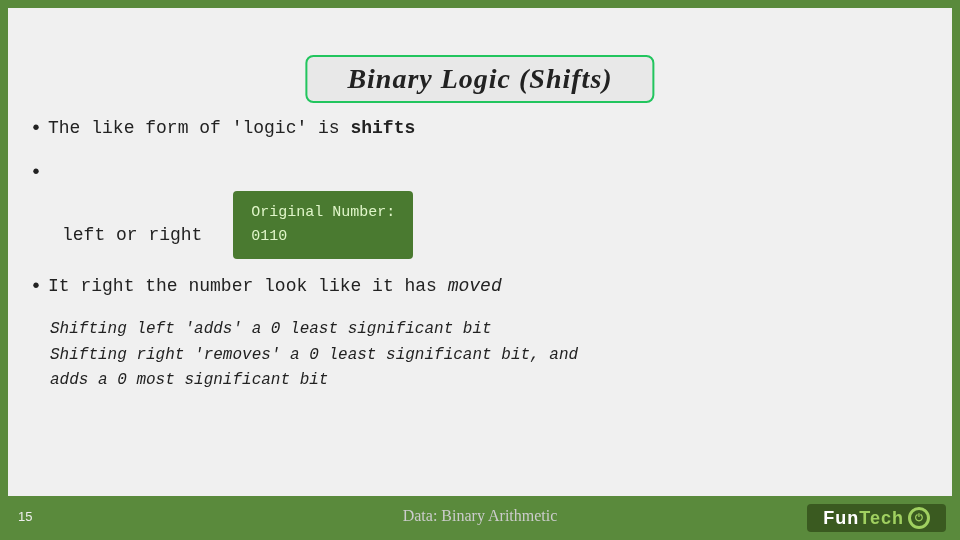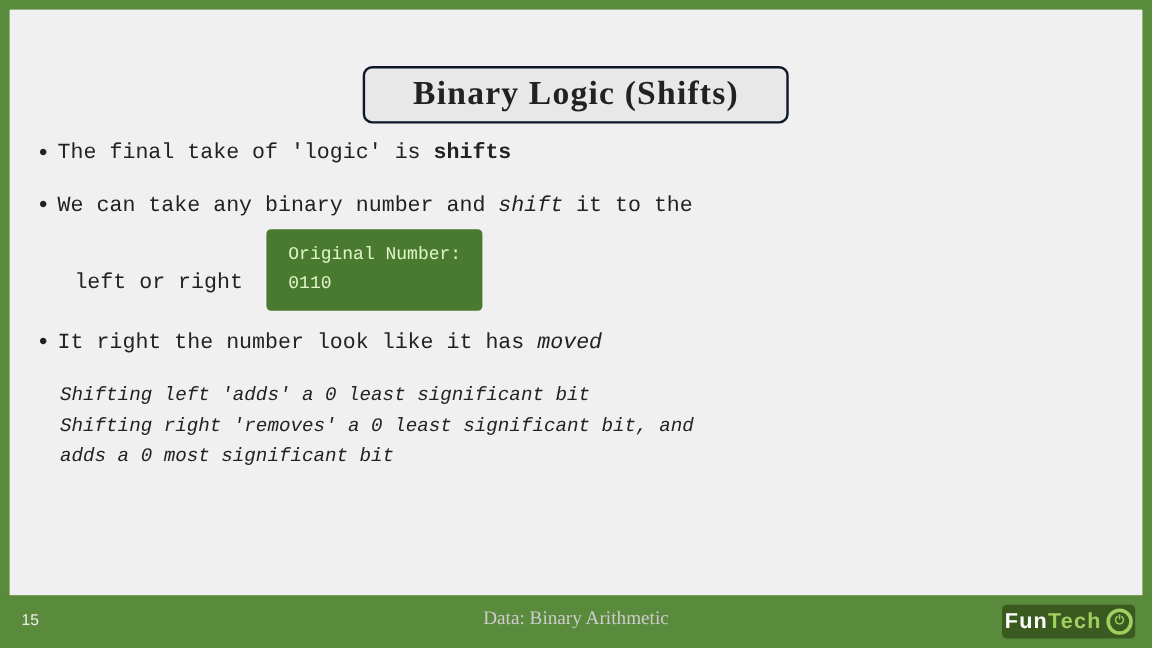--- a/index.html
+++ b/index.html
@@ -50,22 +50,23 @@
     
     .title-bar {
       position: absolute;
       top: 55px;
       left: 50%;
       transform: translateX(-50%);
       background-color: #e8e8e8;
       border-radius: 8px;
       padding: 6px 40px;
       z-index: 10;
-      border: 2px solid #0f172a;
+      border: 2px solid #22c55e;
       white-space: nowrap;
+      font-style: italic;
     }
 
     .title-bar h1 {
       font-family: 'Georgia', serif;
       font-size: 28px;
       font-weight: bold;
       color: #222;
       letter-spacing: 1px;
     }
 
@@ -110,21 +111,21 @@
     
     .green-box {
       background-color: #4a7a30;
       color: #dff5c8;
       font-family: 'Courier New', Courier, monospace;
       font-size: 15px;
       padding: 10px 18px;
       display: inline-block;
       border-radius: 4px;
       margin-top: 4px;
-      margin-left: 9px;
+      margin-left: 20px;
       line-height: 1.6;
     }
 
     .bullet-block {
       margin-bottom: 14px;
     }
 
     .indent {
       margin-left: 20px;
       font-style: italic;
@@ -161,22 +162,23 @@
       position: absolute;
       left: 18px;
     }
 
     
     .funtech-logo {
       position: absolute;
       bottom: 4px;
       right: 14px;
       display: flex;
+      align-items: center;
       background-color: #3a5a20;
-      padding: 3px 2px;
+      padding: 3px 16px;
       border-radius: 4px;
     }
 
     .funtech-text {
       font-family: Arial, sans-serif;
       font-size: 18px;
       font-weight: bold;
       color: white;
       letter-spacing: 1px;
     }
@@ -218,31 +220,28 @@
 <div class="title-bar">
   <h1>Binary Logic  (Shifts)</h1>
 </div>
 
 <div class="main-content">
 
   <div class="bullet-block">
     <div class="bullet-item">
       <span class="bullet">•</span>
       <span class="bullet-text">
-        <span>The final take of 'logic' is </span><span class="bold-text">shifts</span>
+        <span>The like form of 'logic' is </span><span class="bold-text">shifts</span>
       </span>
     </div>
   </div>
 
   <div class="bullet-block">
     <div class="second-bullet-first-line">
       <span class="bullet">•</span>
-      <span class="bullet-text">
-        <span>We can take any binary number and </span><span class="italic-text">shift</span><span> it to the</span>
-      </span>
     </div>
     <div style="margin-left: 32px;">
       <span class="bullet-text">
         <span>left or right</span>
       </span>
       
       <div class="green-box">
         <div>Original Number:</div>
         <div>0110</div>
       </div>

